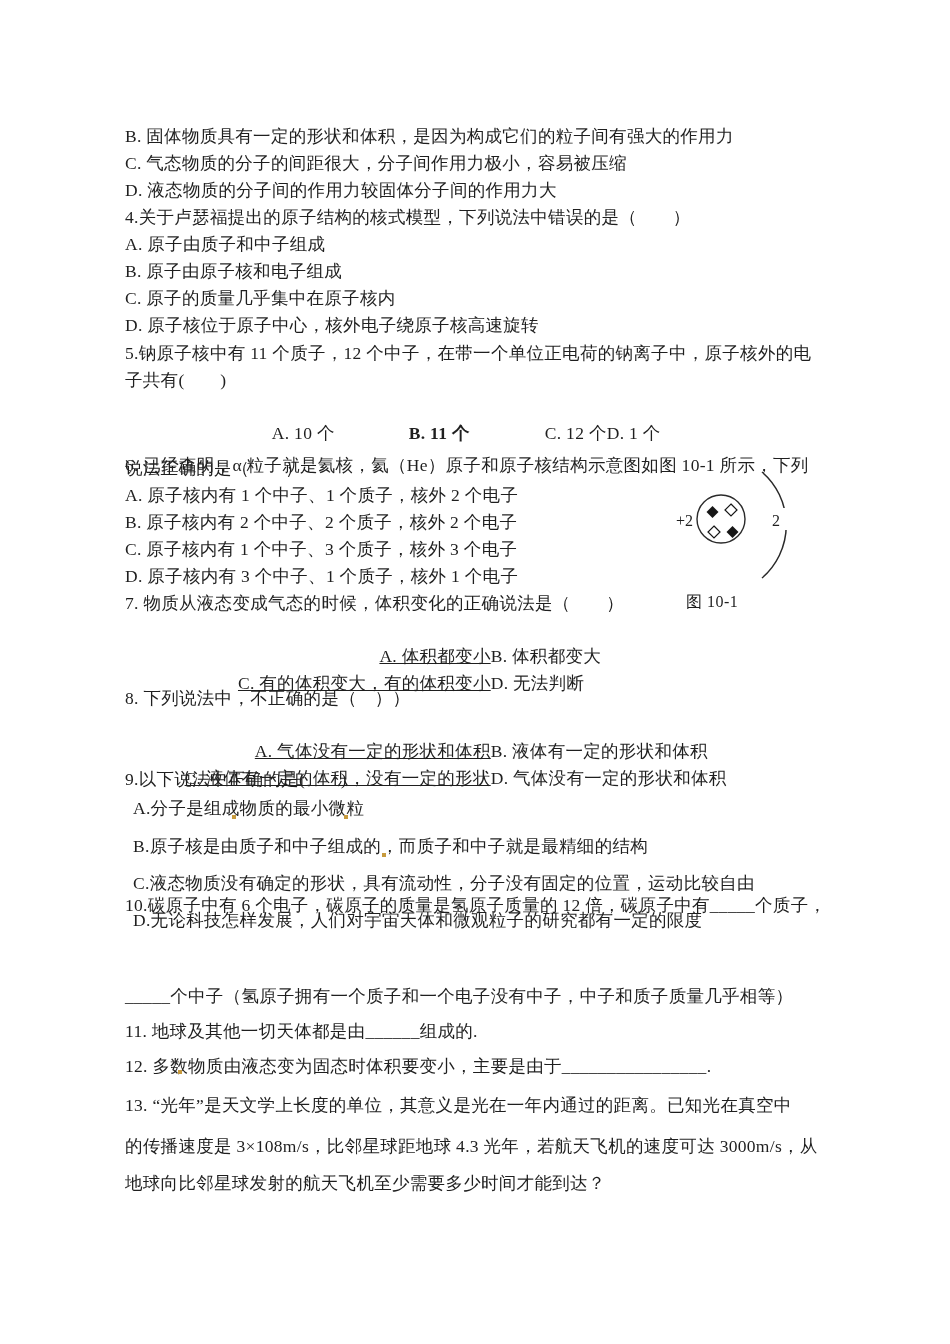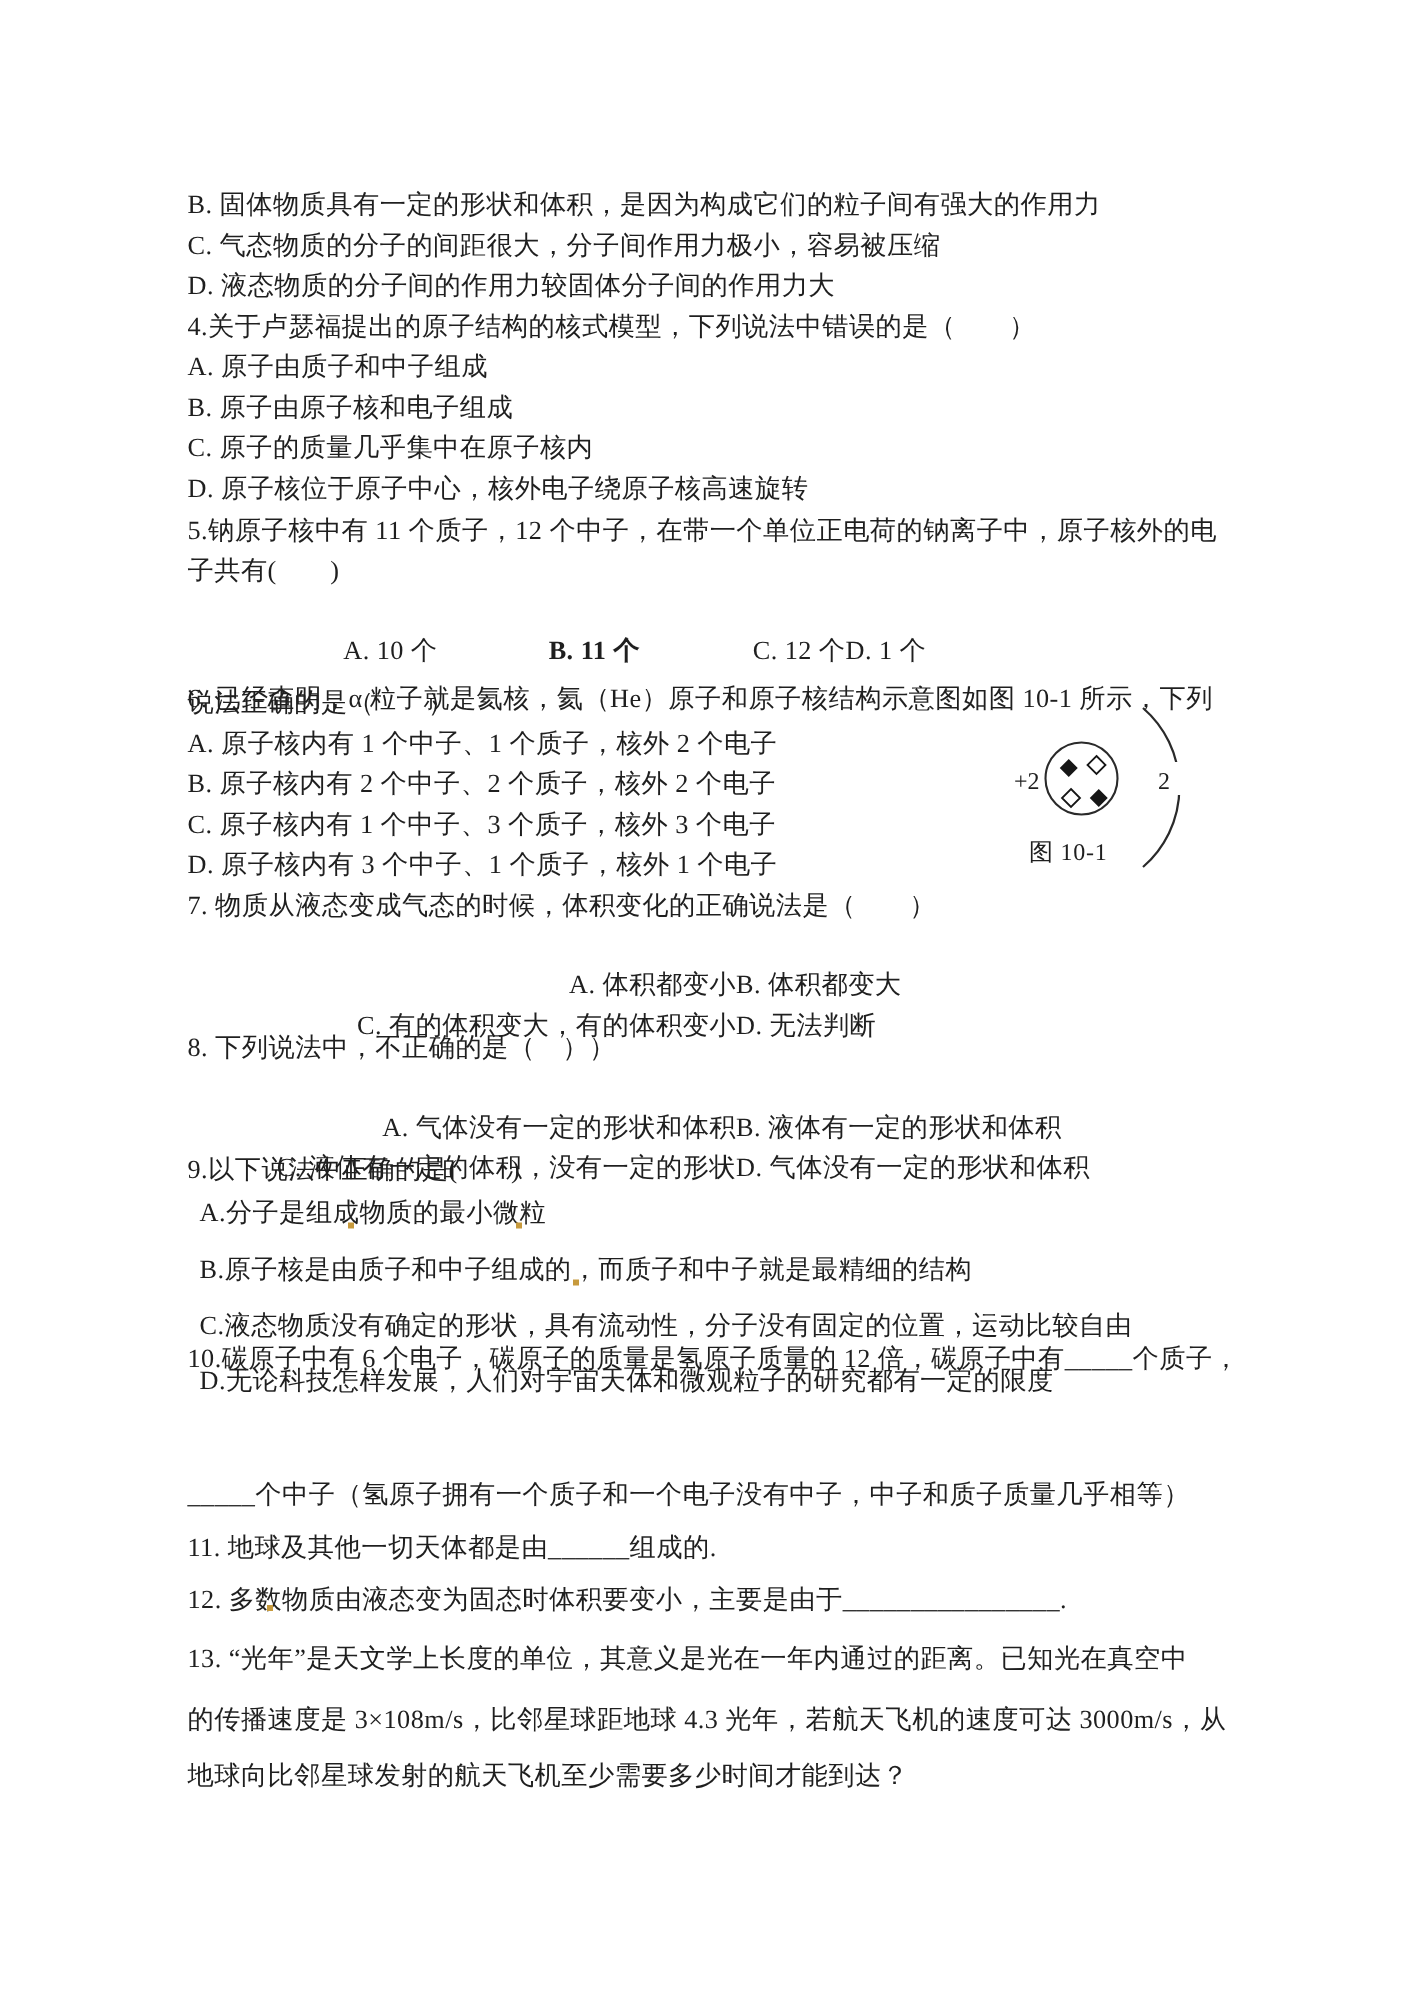--- a/index.html
+++ b/index.html
@@ -1,27 +1,27 @@
 <!DOCTYPE html>
 <html><head>
 <meta charset="utf-8">
 <style>
   html,body{margin:0;padding:0;background:#ffffff;}
   body{width:950px;height:1344px;font-family:"Liberation Serif","DejaVu Serif",serif;color:#1f1f1f;}
   .page{position:relative;width:950px;height:1344px;background:#fff;overflow:hidden;}
   .ln{position:absolute;left:125px;font-size:17.5px;line-height:26px;letter-spacing:.3px;white-space:pre;text-align:right;}
   .indent{left:133px;}
-  .c2 .col1{display:inline-block;width:347px;}
+  .c2 .col1{display:inline-block;width:347px;text-decoration:underline;}
   .c4 span{display:inline-block;}
-  .c4 .w1{width:148px;}
+  .c4 .w1{width:148px;margin-left:43px;}
   .c4 .w2{width:135px;font-weight:bold;}
   .c4 .w3{width:137px;}
   .dot{position:absolute;width:4px;height:4px;}
   .fig{position:absolute;left:650px;top:458px;width:150px;height:130px;}
-  .figcap{position:absolute;left:686px;top:558px;font-size:16px;letter-spacing:.5px;text-align:right;}
+  .figcap{position:absolute;left:686px;top:592px;font-size:16px;letter-spacing:.5px;text-align:right;}
 </style>
 </head>
 <body>
 
 <div class="page">
 
   <div class="ln" style="top:123px">B. 固体物质具有一定的形状和体积，是因为构成它们的粒子间有强大的作用力</div>
   <div class="ln" style="top:150px">C. 气态物质的分子的间距很大，分子间作用力极小，容易被压缩</div>
   <div class="ln" style="top:177px">D. 液态物质的分子间的作用力较固体分子间的作用力大</div>
 

